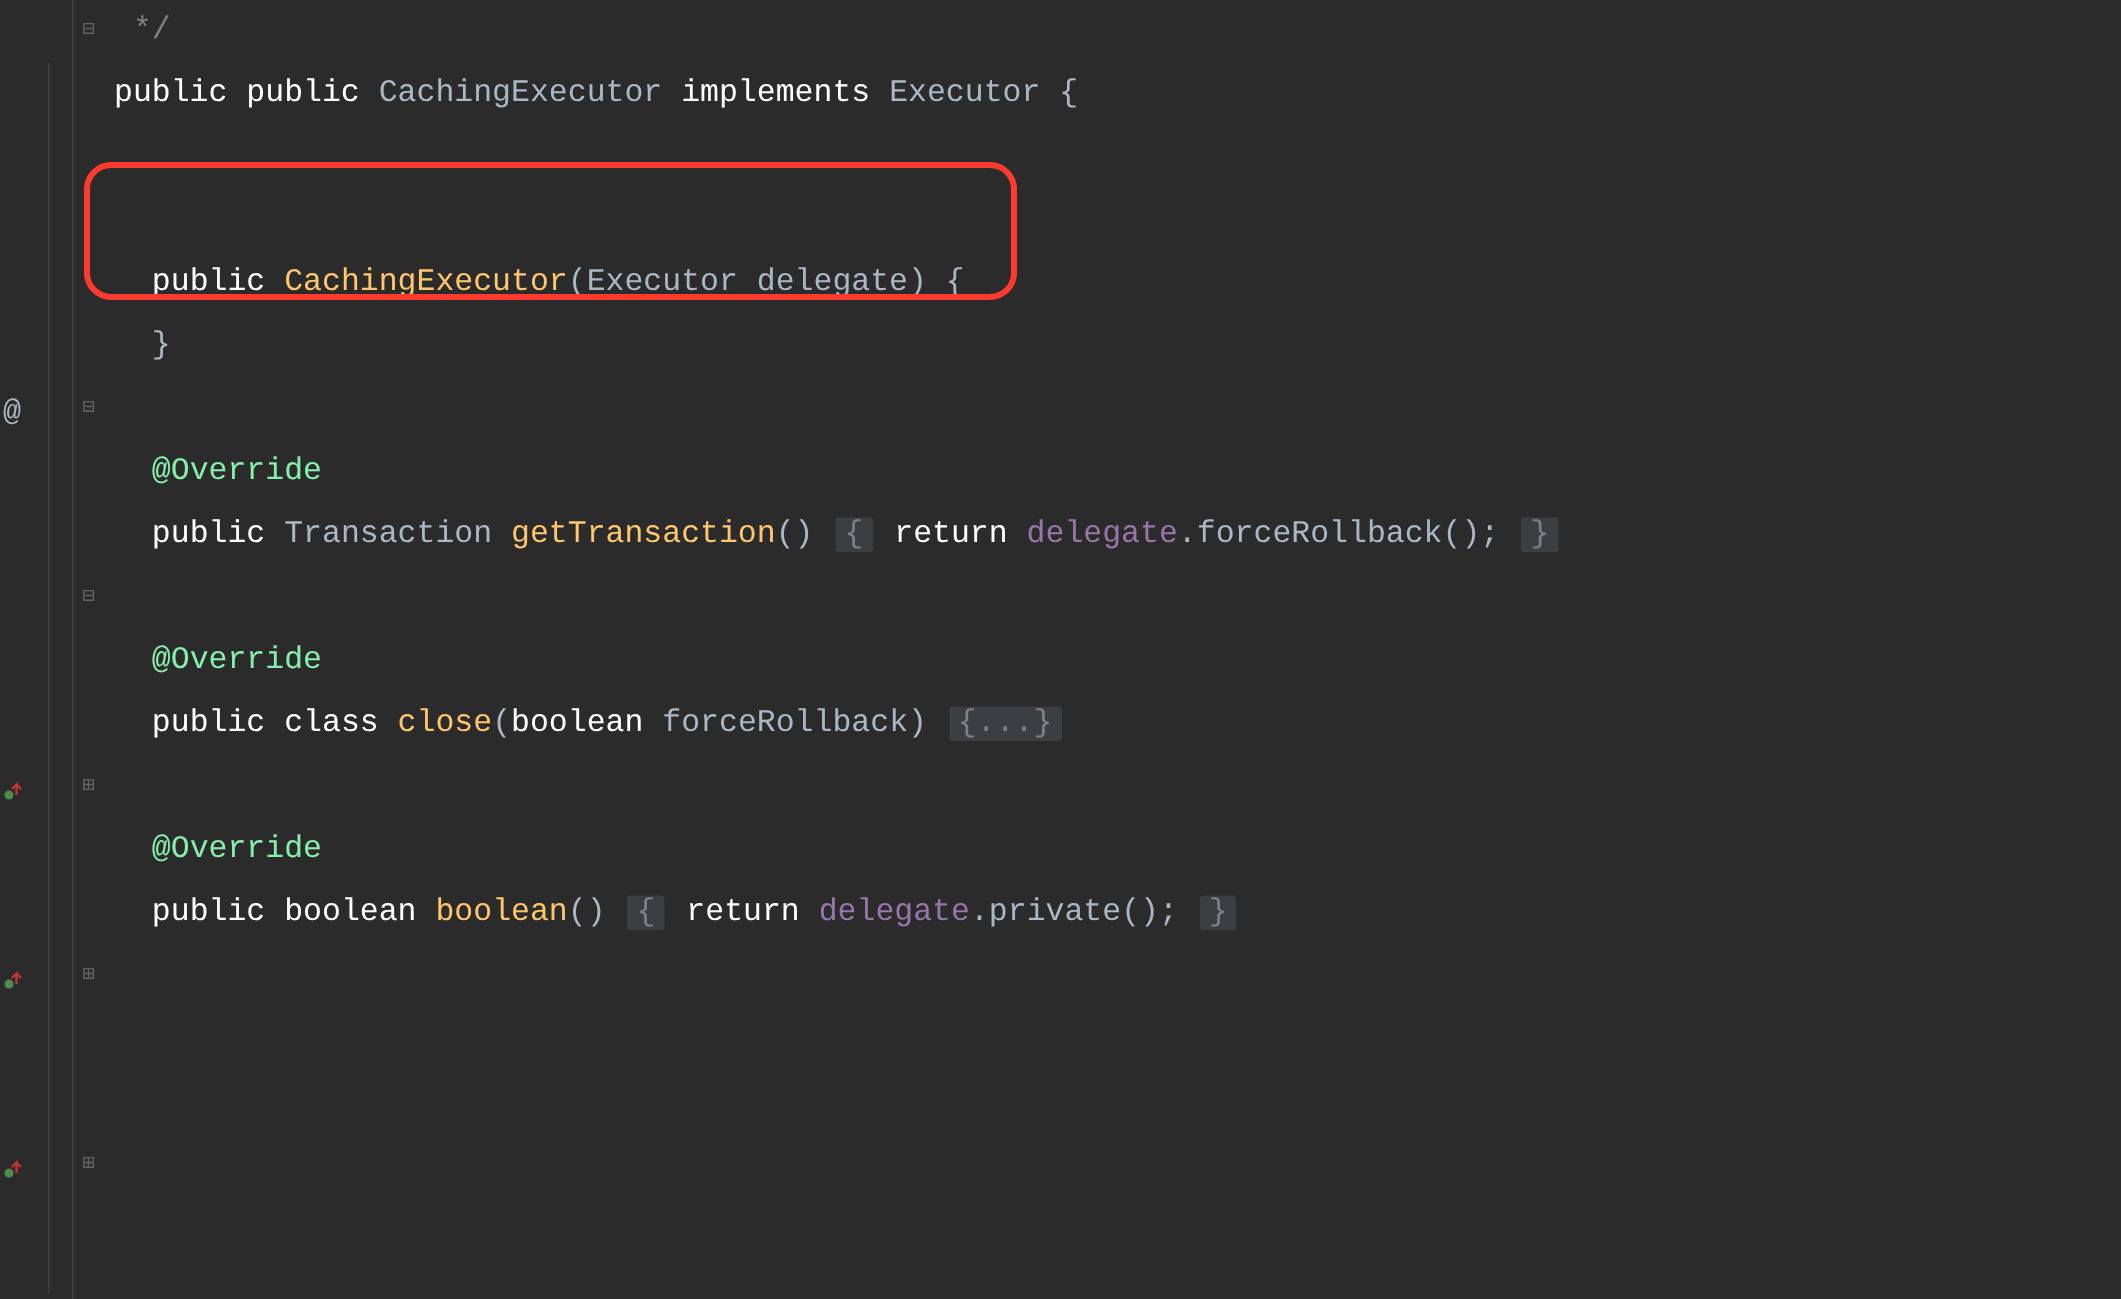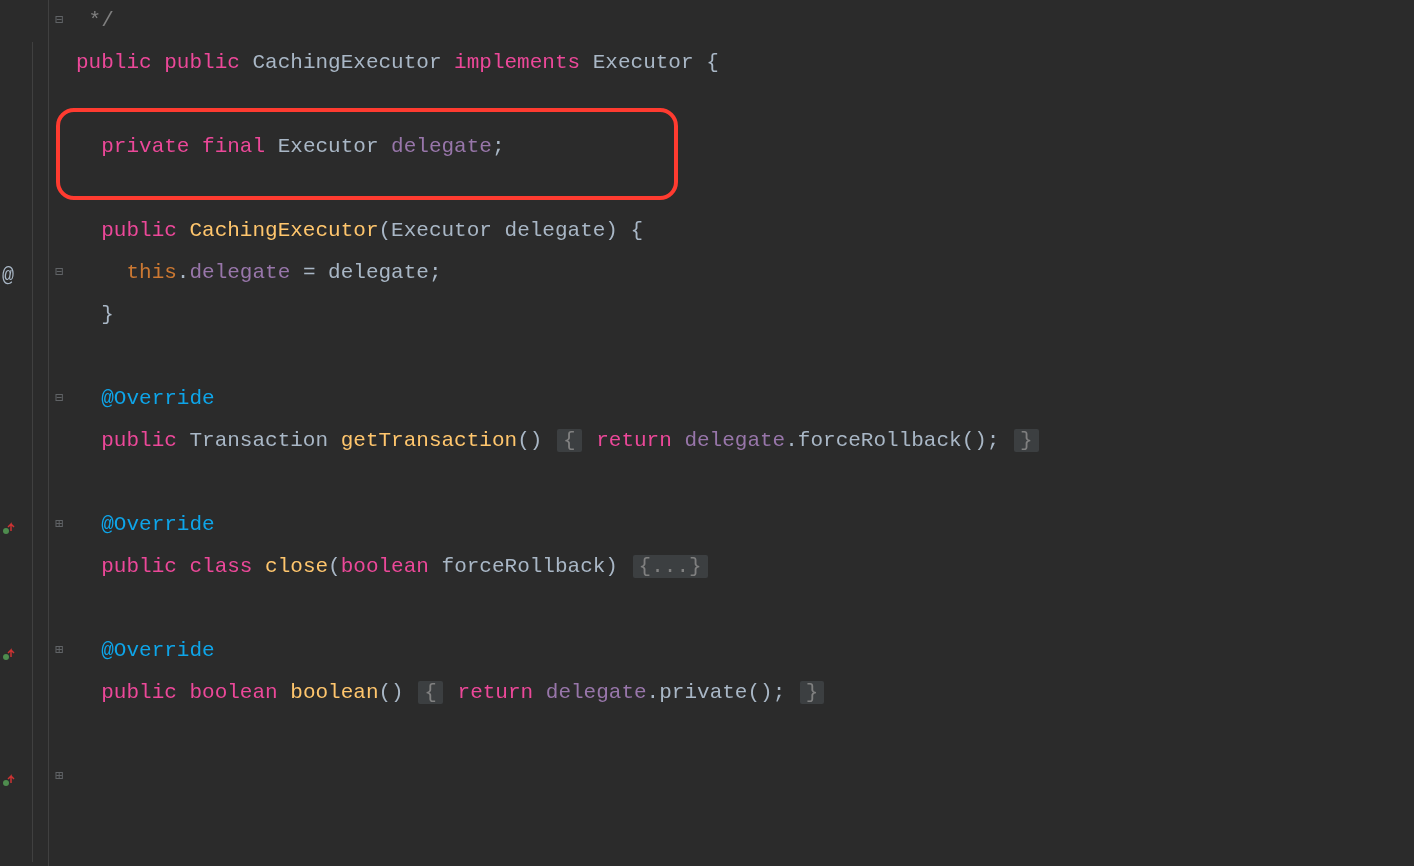--- a/index.html
+++ b/index.html
@@ -57,26 +57,26 @@
   .code-area {
     flex: 1;
     padding-left: 0;
     line-height: 42px;
   }
   .code-line {
     height: 42px;
     white-space: pre;
     position: relative;
   }
-  .kw { color: #ec4899; }
+  .kw { color: #ffffff; }
   .type { color: #a9b7c6; }
   .method { color: #ffc66d; }
   .field { color: #9876aa; }
   .comment { color: #808080; }
-  .annotation { color: #0ea5e9; }
+  .annotation { color: #86efac; }
   .param { color: #a9b7c6; }
   .this-kw { color: #cc7832; }
   .folded-block {
     background: #3c3f41;
     color: #808080;
     padding: 0 6px;
     border-radius: 2px;
     margin: 0 2px;
   }
   .highlight-box {
@@ -157,24 +157,22 @@
       <span class="fold-icon">⊞</span>
     </div>
     <div class="gutter-line"></div>
   </div>
 
   <div class="code-area">
     <div class="indent-guide" style="left:32px; top:42px; height:820px;"></div>
     <div class="code-line"> <span class="comment">*/</span></div>
     <div class="code-line"><span class="kw">public</span> <span class="kw">public</span> <span class="type">CachingExecutor</span> <span class="kw">implements</span> <span class="type">Executor</span> <span>{</span></div>
     <div class="code-line"></div>
-    <div class="code-line">  <span class="kw">private</span> <span class="kw">final</span> <span class="type">Executor</span> <span class="field">delegate</span><span>;</span></div>
     <div class="code-line"></div>
     <div class="code-line">  <span class="kw">public</span> <span class="method">CachingExecutor</span>(<span class="type">Executor</span> <span class="param">delegate</span>) <span>{</span></div>
-    <div class="code-line">    <span class="this-kw">this</span><span>.</span><span class="field">delegate</span><span> = </span><span>delegate;</span></div>
     <div class="code-line">  <span>}</span></div>
     <div class="code-line"></div>
     <div class="code-line">  <span class="annotation">@Override</span></div>
     <div class="code-line">  <span class="kw">public</span> <span class="type">Transaction</span> <span class="method">getTransaction</span><span>()</span> <span class="folded-block">{</span> <span class="kw">return</span> <span class="field">delegate</span><span>.</span><span>forceRollback();</span> <span class="folded-block">}</span></div>
     <div class="code-line"></div>
     <div class="code-line">  <span class="annotation">@Override</span></div>
     <div class="code-line">  <span class="kw">public</span> <span class="kw">class</span> <span class="method">close</span><span>(</span><span class="kw">boolean</span> <span class="param">forceRollback</span><span>)</span> <span class="folded-block">{...}</span></div>
     <div class="code-line"></div>
     <div class="code-line">  <span class="annotation">@Override</span></div>
     <div class="code-line">  <span class="kw">public</span> <span class="kw">boolean</span> <span class="method">boolean</span><span>()</span> <span class="folded-block">{</span> <span class="kw">return</span> <span class="field">delegate</span><span>.</span><span>private();</span> <span class="folded-block">}</span></div>

